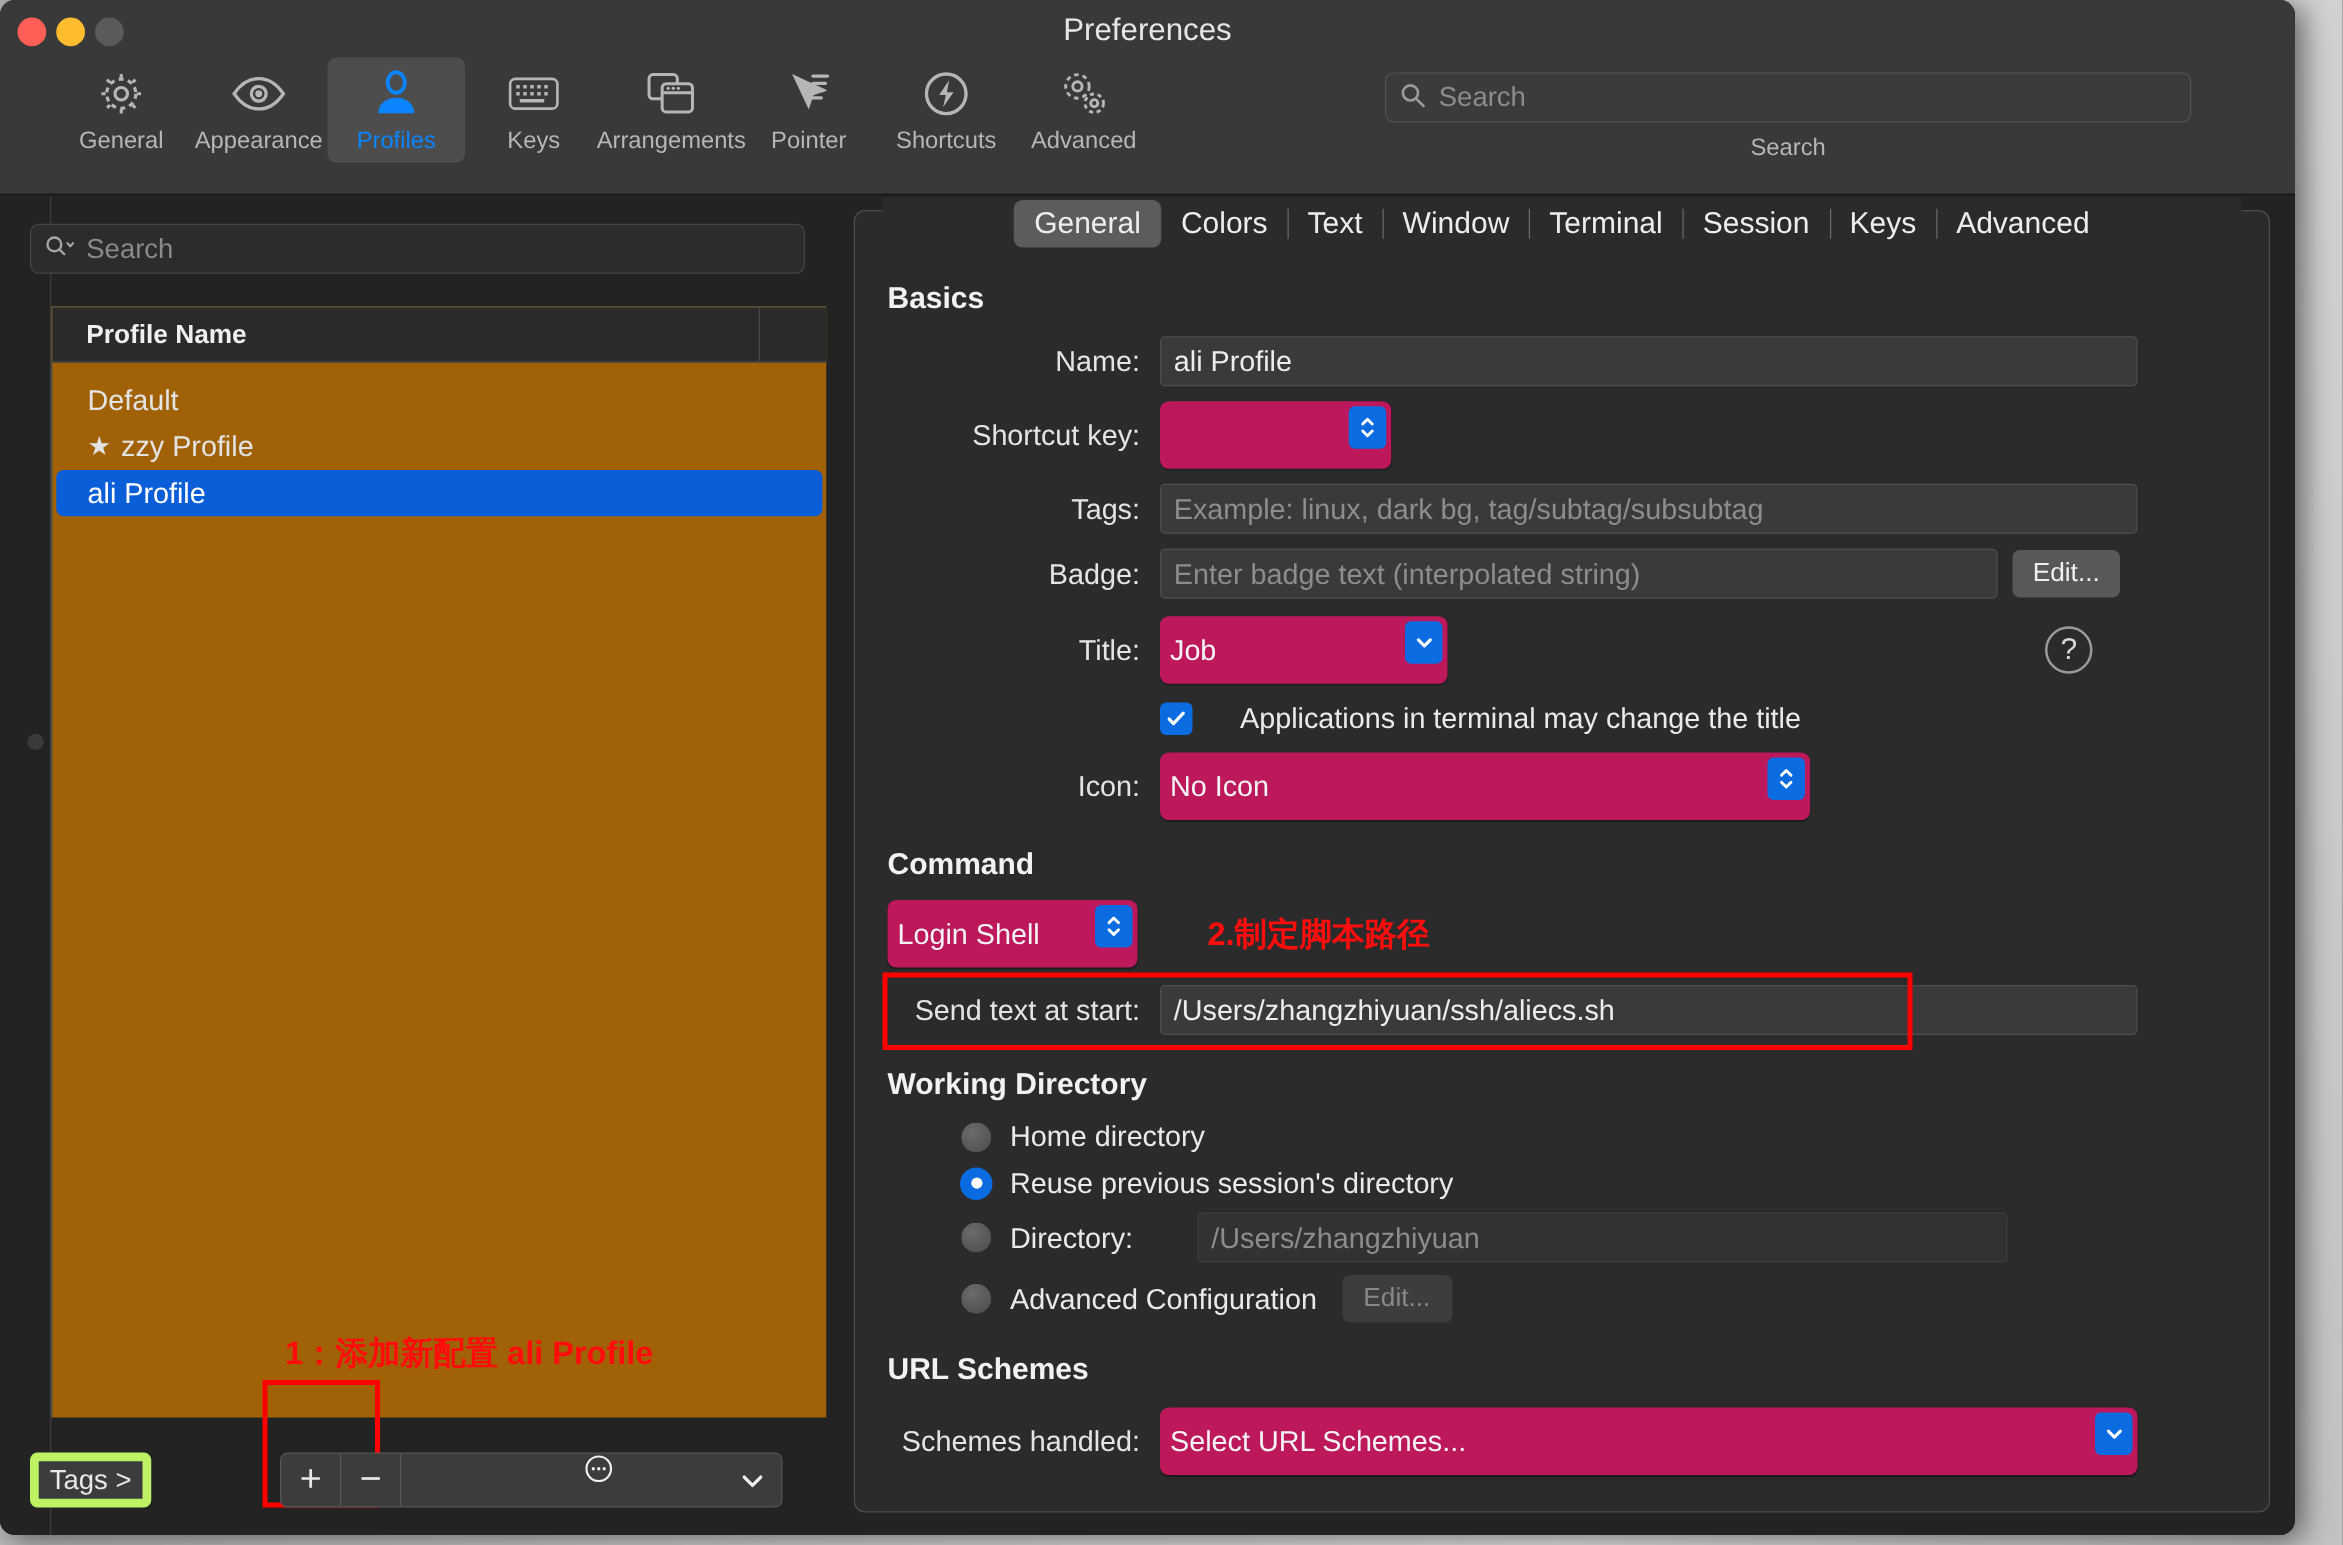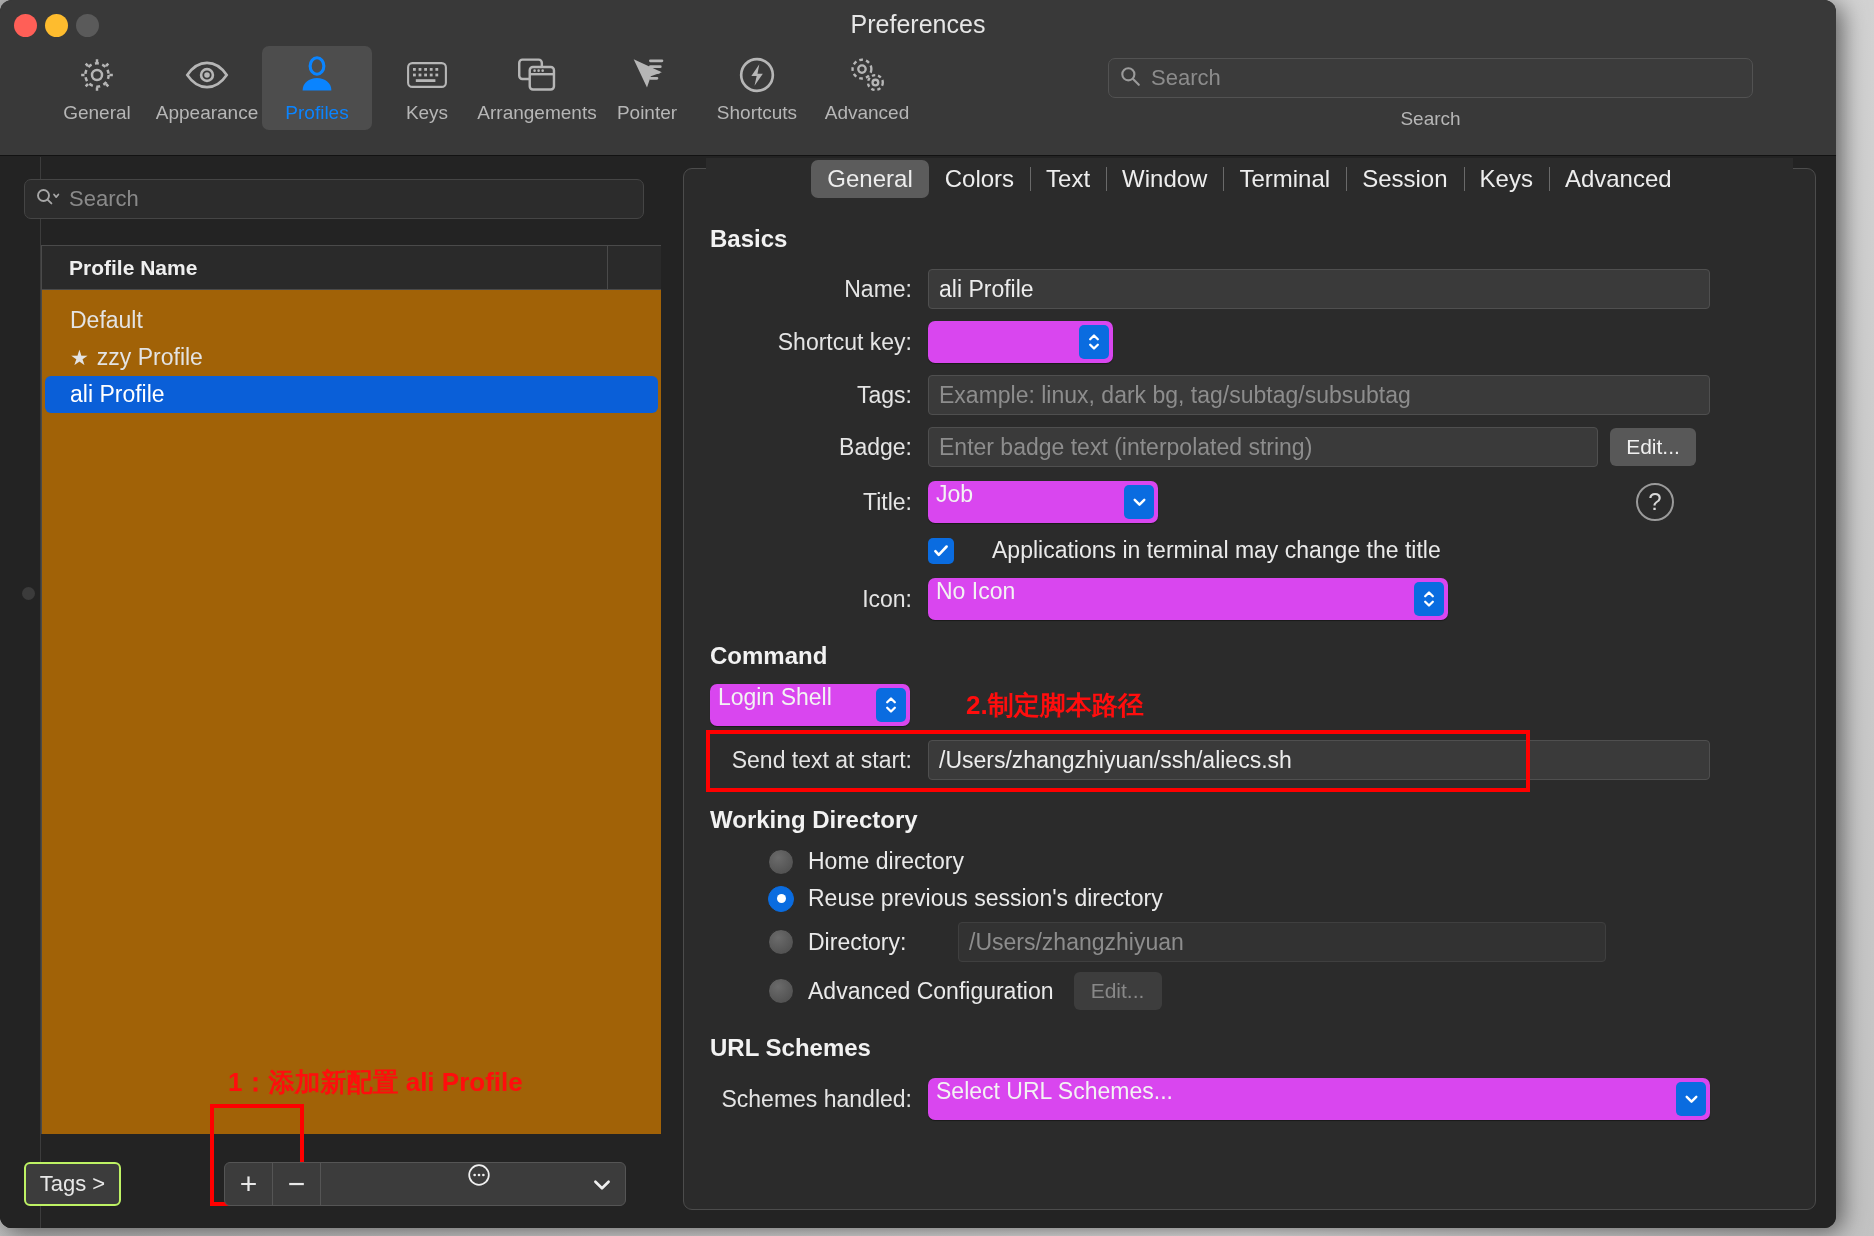--- a/index.html
+++ b/index.html
@@ -129,21 +129,21 @@
   }
   .pane-divider {
     position: absolute; left: 40px; top: 0; bottom: 0; width: 1px; background: #3c3c3c;
   }
 
   .left-bottom {
     position: absolute; left: 24px; bottom: 22px; height: 44px;
     display: flex; align-items: center;
   }
   .btn-tags {
-    width: 97px; height: 44px; background: #3c3c3c; border: 2px solid #bef264;
+    width: 97px; height: 44px; background: #3c3c3c; border: 7px solid #bef264;
     border-radius: 6px; color: #e8e8e8; font-size: 22px;
     display: flex; align-items: center; justify-content: center;
   }
   .seg {
     margin-left: 103px;
     display: flex; height: 44px;
     border: 1px solid #555; border-radius: 6px; overflow: hidden;
     background: #3c3c3c;
   }
   .seg-btn {
@@ -192,22 +192,22 @@
     padding-right: 16px; white-space: nowrap;
   }
   .fin {
     height: 40px; background: #3a3a3a; border: 1px solid #4f4f4f;
     border-radius: 4px; display: flex; align-items: center;
     padding: 0 10px; color: #ededed; font-size: 23px;
   }
   .fin.ph { color: #8d8d8d; }
 
   .popup {
-    height: 42px; background: #d946ef; border-radius: 7px;
-    display: flex; padding: 0 8px;
+    height: 54px; background: #be185d; border-radius: 7px;
+    display: flex; align-items: center; padding: 0 8px;
     color: #f3f3f3; font-size: 23px; position: relative;
     box-shadow: 0 1px 1px rgba(0,0,0,.4);
   }
   .pu-arrow {
     position: absolute; right: 4px; top: 4px;
     width: 30px; height: 34px; background: #0a6ce0; border-radius: 5px;
     display: flex; flex-direction: column; align-items: center; justify-content: center;
     color: #fff; line-height: 1;
   }
   .pu-arrow.single { height: 34px; }

